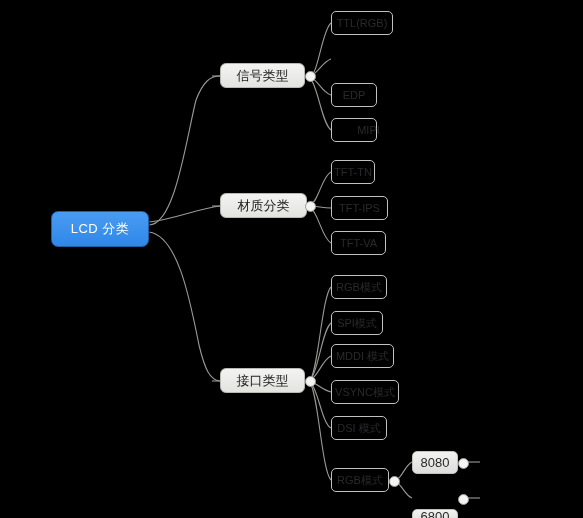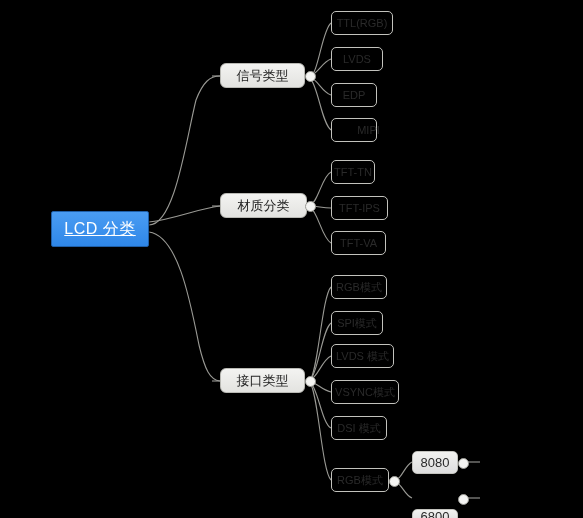--- a/index.html
+++ b/index.html
@@ -28,26 +28,25 @@
     box-sizing: border-box;
     display: flex;
     align-items: center;
     justify-content: center;
     white-space: nowrap;
     z-index: 5;
   }
   .node-root {
     background: linear-gradient(180deg, #4a9cf2 0%, #2f87e8 100%);
     border: 1px solid #1f5fa8;
-    border-radius: 2px;
+    border-radius: 7px;
     color: #ffffff;
-    font-size: 16px;
+    font-size: 13px;
     letter-spacing: 0.5px;
     box-shadow: 0 0 0 1px rgba(0,0,0,0.35);
-    text-decoration: underline;
   }
   .node-branch {
     background: linear-gradient(180deg, #f3f3f1 0%, #e3e3e0 100%);
     border: 1px solid #b9b9b4;
     border-radius: 6px;
     color: #232323;
     font-size: 13px;
   }
   .node-leaf {
     background: linear-gradient(180deg, #f1f1ef 0%, #dedede da, #dfdfdc 100%);
@@ -120,23 +119,20 @@
   </div>
 
   <div class="node node-branch" style="left:220px; top:63px; width:85px; height:25px;">
     <span>信号类型</span>
   </div>
   <div class="conn-dot" style="left:305px; top:71px;"></div>
 
   <div class="node node-leaf" style="left:331px; top:11px; width:62px; height:24px;">
     <span>TTL(RGB)</span>
   </div>
-  <div class="node node-leaf" style="left:331px; top:47px; width:52px; height:24px;">
-    <span>LVDS</span>
-  </div>
   <div class="node node-leaf" style="left:331px; top:83px; width:46px; height:24px;">
     <span>EDP</span>
   </div>
   <div class="node node-leaf" style="left:331px; top:118px; width:46px; height:24px;padding-left:29px;">
     <span>MIPI</span>
   </div>
 
   <div class="node node-branch" style="left:220px; top:193px; width:87px; height:25px;">
     <span>材质分类</span>
   </div>
@@ -157,21 +153,21 @@
   </div>
   <div class="conn-dot" style="left:305px; top:376px;"></div>
 
   <div class="node node-leaf" style="left:331px; top:275px; width:56px; height:24px;">
     <span>RGB模式</span>
   </div>
   <div class="node node-leaf" style="left:331px; top:311px; width:52px; height:24px;">
     <span>SPI模式</span>
   </div>
   <div class="node node-leaf" style="left:331px; top:344px; width:63px; height:24px;">
-    <span>LVDS 模式</span>
+    <span>MDDI 模式</span>
   </div>
   <div class="node node-leaf" style="left:331px; top:380px; width:68px; height:24px;">
     <span>VSYNC模式</span>
   </div>
   <div class="node node-leaf" style="left:331px; top:416px; width:56px; height:24px;">
     <span>DSI 模式</span>
   </div>
   <div class="node node-leaf" style="left:331px; top:468px; width:58px; height:24px;">
     <span>RGB模式</span>
   </div>

